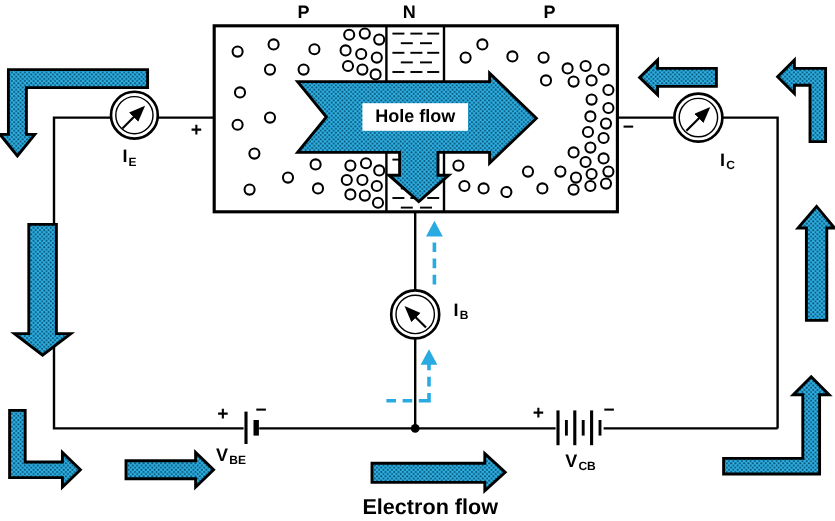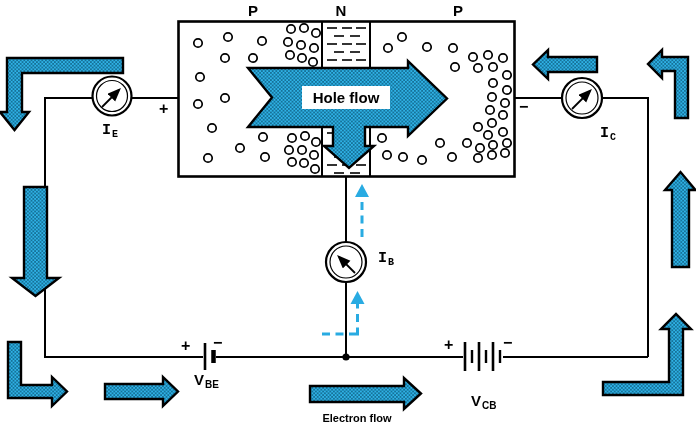--- a/index.html
+++ b/index.html
@@ -2,25 +2,25 @@
 <html><head>
 <meta charset="utf-8">
 <style>
   html,body{margin:0;padding:0;background:#ffffff;}
   .stage{position:relative;width:696px;height:434px;background:#fff;overflow:hidden;
          font-family:"Liberation Sans", sans-serif;}
   .stage svg{position:absolute;left:0;top:0;}
   .lbl{position:absolute;color:#000;font-weight:bold;white-space:nowrap;}
   .region-lbl{font-size:15px;width:20px;text-align:center;}
   .holeflow-lbl{font-size:15px;width:88px;height:23px;line-height:23px;text-align:center;background:#fff;}
-  .meter-lbl{font-size:15px;font-family:Liberation Mono, monospace;}
+  .meter-lbl{font-size:15px;}
   .batt-lbl{font-size:15px;}
   .sub{font-size:10px;position:relative;top:3px;margin-left:1px;}
   .sign{font-size:16px;line-height:16px;}
-  .eflow-lbl{font-size:11px;width:110px;text-align:center;}
+  .eflow-lbl{font-size:18px;width:110px;text-align:center;}
   .flow{fill:url(#ht);stroke:#000;stroke-width:2.4;stroke-linejoin:miter;}
   .wire{fill:none;stroke:#000;stroke-width:2;}
   .meter-outer{fill:#fff;stroke:#000;stroke-width:2.2;}
   .meter-inner{fill:none;stroke:#000;stroke-width:1.2;}
   .needle{stroke:#000;stroke-width:1.8;fill:none;}
   #holes circle{fill:#fff;stroke:#000;stroke-width:1.7;}
   #ndash line{stroke:#000;stroke-width:1.6;}
   .plate-tall{stroke:#000;stroke-width:2.6;}
   .plate-short{stroke:#000;stroke-width:2.4;}
   .plate-fat{stroke:#000;stroke-width:4.5;}
@@ -214,20 +214,20 @@
 
   <div class="lbl sign" style="left:159px;top:101px;">+</div>
   <div class="lbl sign" style="left:519px;top:99px;">−</div>
 
   <div class="lbl meter-lbl" style="left:102px;top:122px;"><span>I</span><span class="sub">E</span></div>
   <div class="lbl meter-lbl" style="left:600px;top:125px;"><span>I</span><span class="sub">C</span></div>
   <div class="lbl meter-lbl" style="left:378px;top:250px;"><span>I</span><span class="sub">B</span></div>
 
   <div class="lbl sign" style="left:181px;top:338px;">+</div>
   <div class="lbl sign" style="left:213px;top:335px;">−</div>
-  <div class="lbl batt-lbl" style="left:194px;top:371px;"><span>V</span><span class="sub">BE</span></div>
+  <div class="lbl batt-lbl" style="left:180px;top:371px;"><span>V</span><span class="sub">BE</span></div>
 
   <div class="lbl sign" style="left:444px;top:337px;">+</div>
   <div class="lbl sign" style="left:503px;top:335px;">−</div>
-  <div class="lbl batt-lbl" style="left:471px;top:392px;text-align:center;"><span>V</span><span class="sub">CB</span></div>
+  <div class="lbl batt-lbl" style="left:471px;top:376px;text-align:center;"><span>V</span><span class="sub">CB</span></div>
 
   <div class="lbl eflow-lbl" style="left:302px;top:412px;">Electron flow</div>
 </div>
 
 </body></html>

